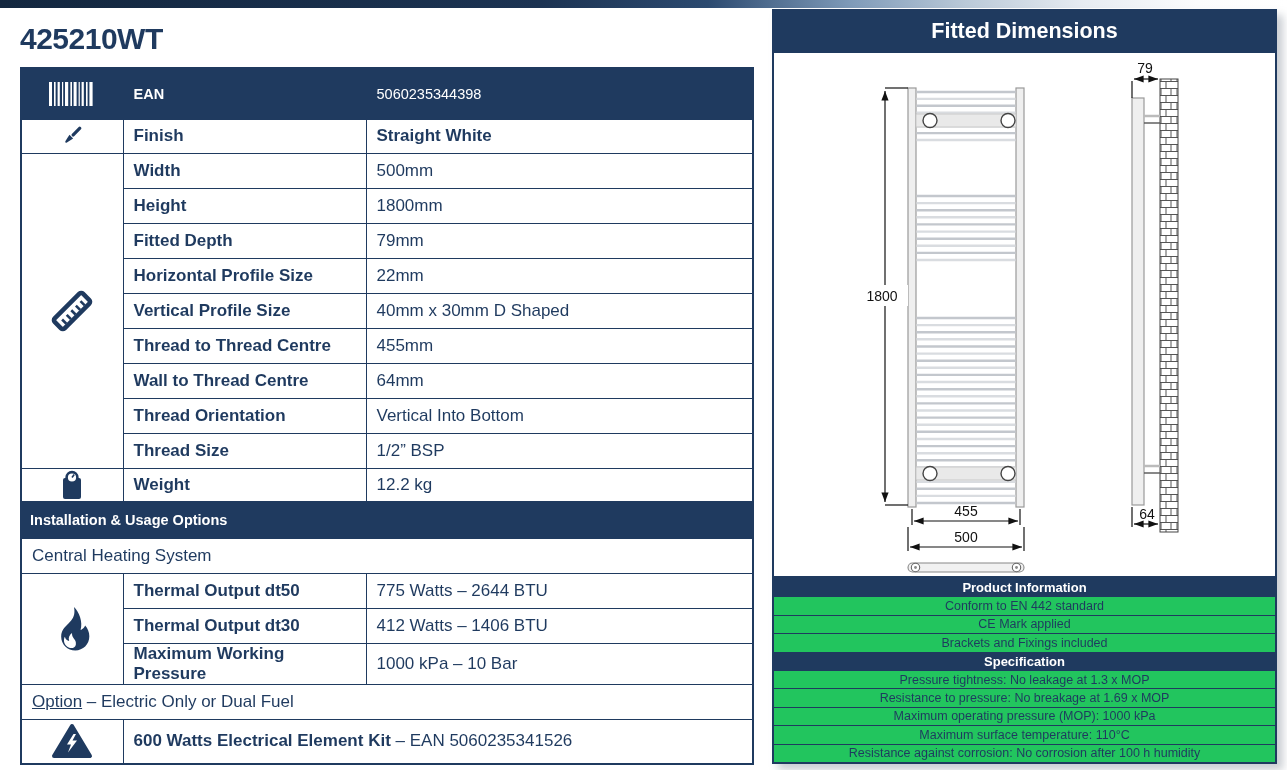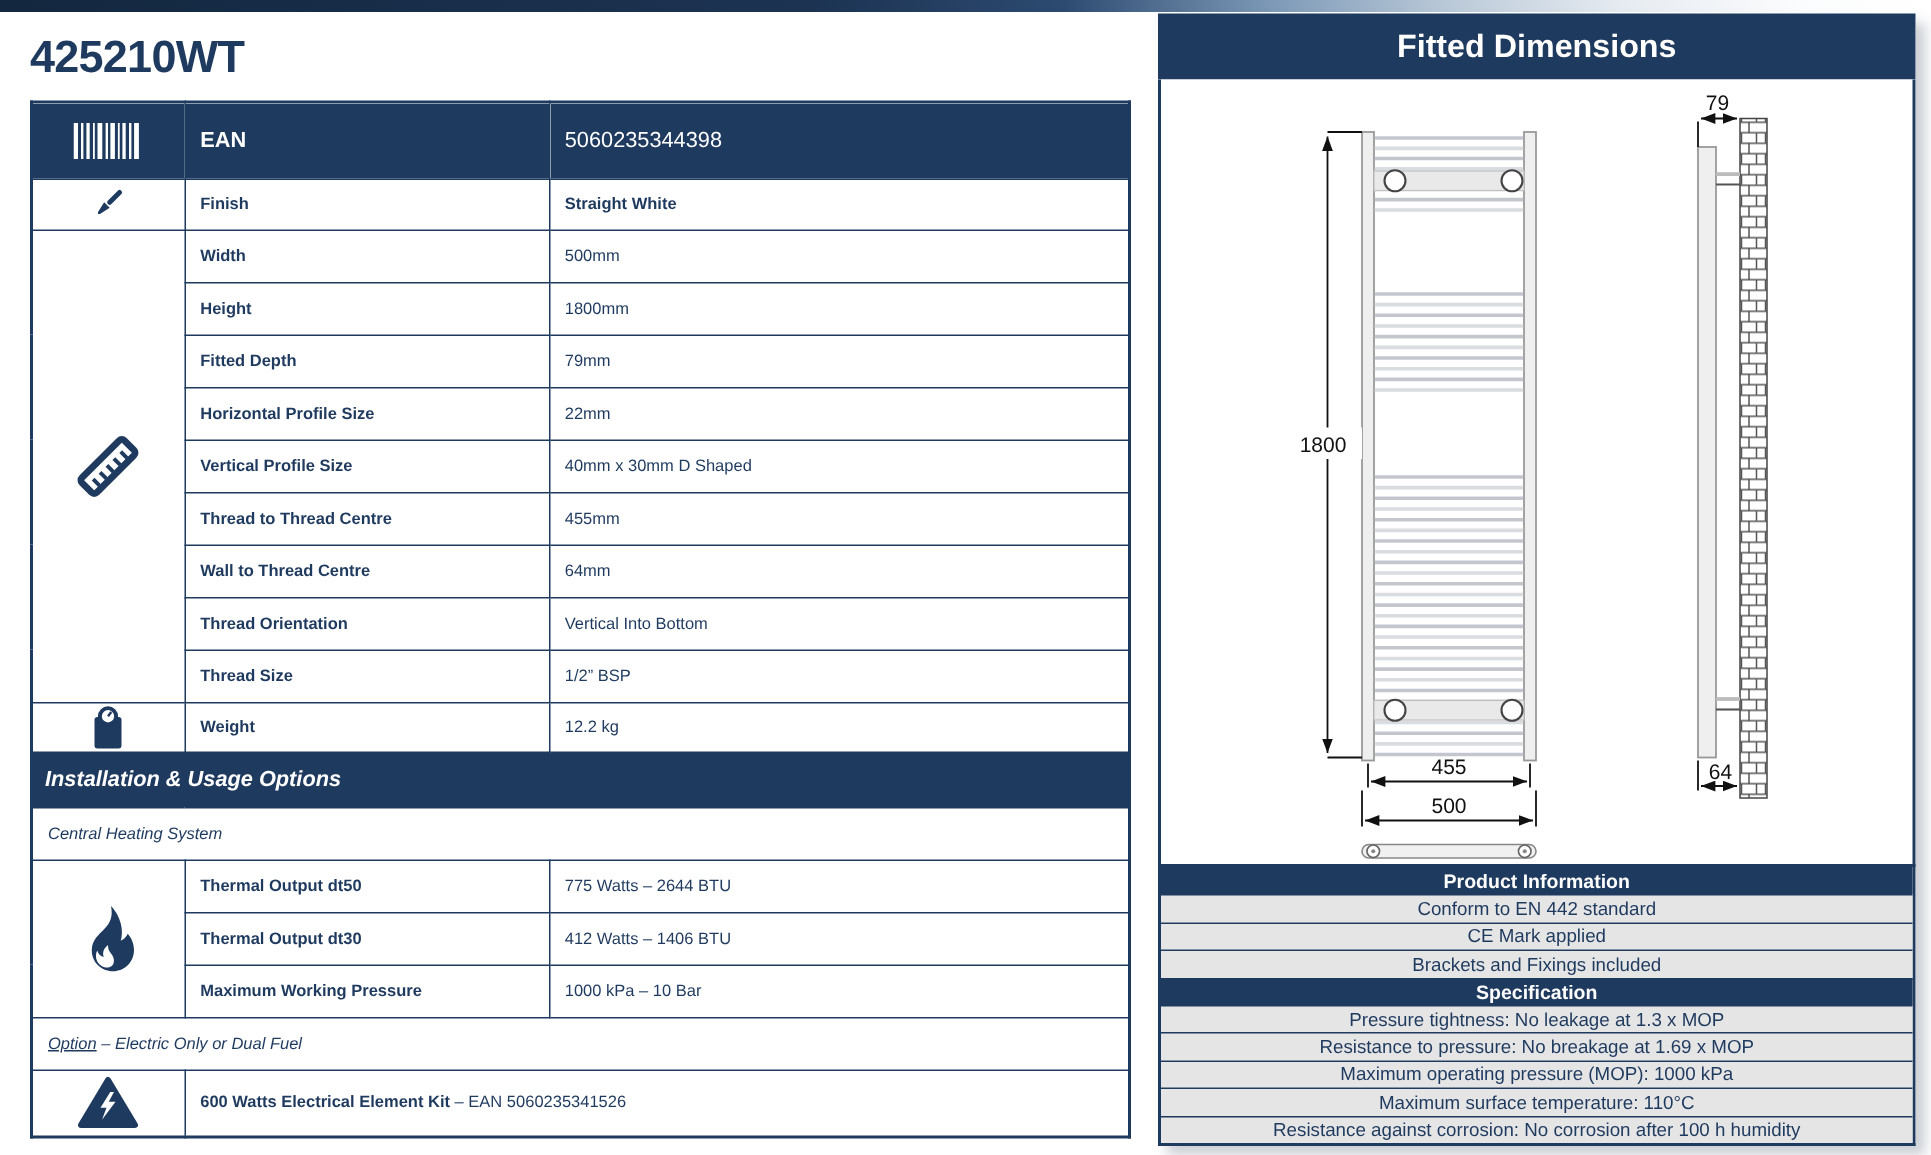--- a/index.html
+++ b/index.html
@@ -7,42 +7,42 @@
     width:1287px;height:770px;position:relative;overflow:hidden;
     background:#ffffff;font-family:"Liberation Sans",sans-serif;
   }
   .topbar{position:absolute;left:0;top:0;width:1287px;height:8px;
     background:linear-gradient(90deg,#13273f 0%,#1c3352 42%,#2c4a70 55%,#7e9ab8 66%,#bac9d8 75%,#e6ebf1 84%,#fbfcfd 93%,#ffffff 100%);}
   .doc-title{position:absolute;left:20px;top:22px;font-size:30px;font-weight:bold;
     color:#1f3a5f;letter-spacing:-0.5px;}
   
   table.spec{position:absolute;left:20px;top:67px;width:732px;border-collapse:collapse;
     table-layout:fixed;border:2px solid #1f3a5f;}
-  table.spec td{border:1.5px solid #1f3a5f;color:#1f3a5f;font-size:11px;
+  table.spec td{border:1.5px solid #1f3a5f;color:#1f3a5f;font-size:17px;
     padding:0 10px;vertical-align:middle;overflow:hidden;}
   table.spec td.icon-cell{text-align:center;padding:0;}
   table.spec td.lbl{font-weight:bold;}
   tr.row-ean td{background:#1f3a5f;color:#ffffff;font-weight:normal;font-size:14.5px;}
   tr.row-section td{background:#1f3a5f;color:#ffffff;font-weight:bold;font-size:14.5px;padding-left:8px;}
-  td.full-td{padding-left:8px;font-style:italic;}
+  td.full-td{padding-left:8px;}
   span.u{text-decoration:underline;}
   span.b{font-weight:bold;}
   td.v-bold{font-weight:bold;}
   td.v-small{font-size:12px;}
   .icon-wrap{display:inline-block;vertical-align:middle;line-height:0;}
   
   .panel{position:absolute;left:772px;top:9px;width:505px;
     box-shadow:6px 6px 8px rgba(115,125,140,.38);}
   .panel-header{height:44px;background:#1f3a5f;color:#fff;display:flex;
     align-items:center;justify-content:center;font-size:21.5px;font-weight:bold;}
   .diagram{height:525px;background:#fff;border:2px solid #1f3a5f;border-top:none;
     box-sizing:border-box;position:relative;}
   .info{border:2px solid #1f3a5f;border-top:none;box-sizing:border-box;height:186px;
     display:grid;grid-template-rows:repeat(10,1fr);}
-  .info-row{display:flex;align-items:center;justify-content:center;background:#e5e5e5;
+  .info-row{display:flex;align-items:center;justify-content:center;background:#22c55e;
     color:#1f3a5f;font-size:12.5px;border-top:1.5px solid #1f3a5f;white-space:nowrap;}
   .info-row:first-child{border-top:none;}
   .info-header{background:#1f3a5f;color:#fff;font-weight:bold;font-size:13px;}
   svg text.dim{font-family:"Liberation Sans",sans-serif;font-size:14px;fill:#111;text-anchor:middle;}
 </style>
 </head>
 <body>
 
 <div class="topbar"></div>
 

